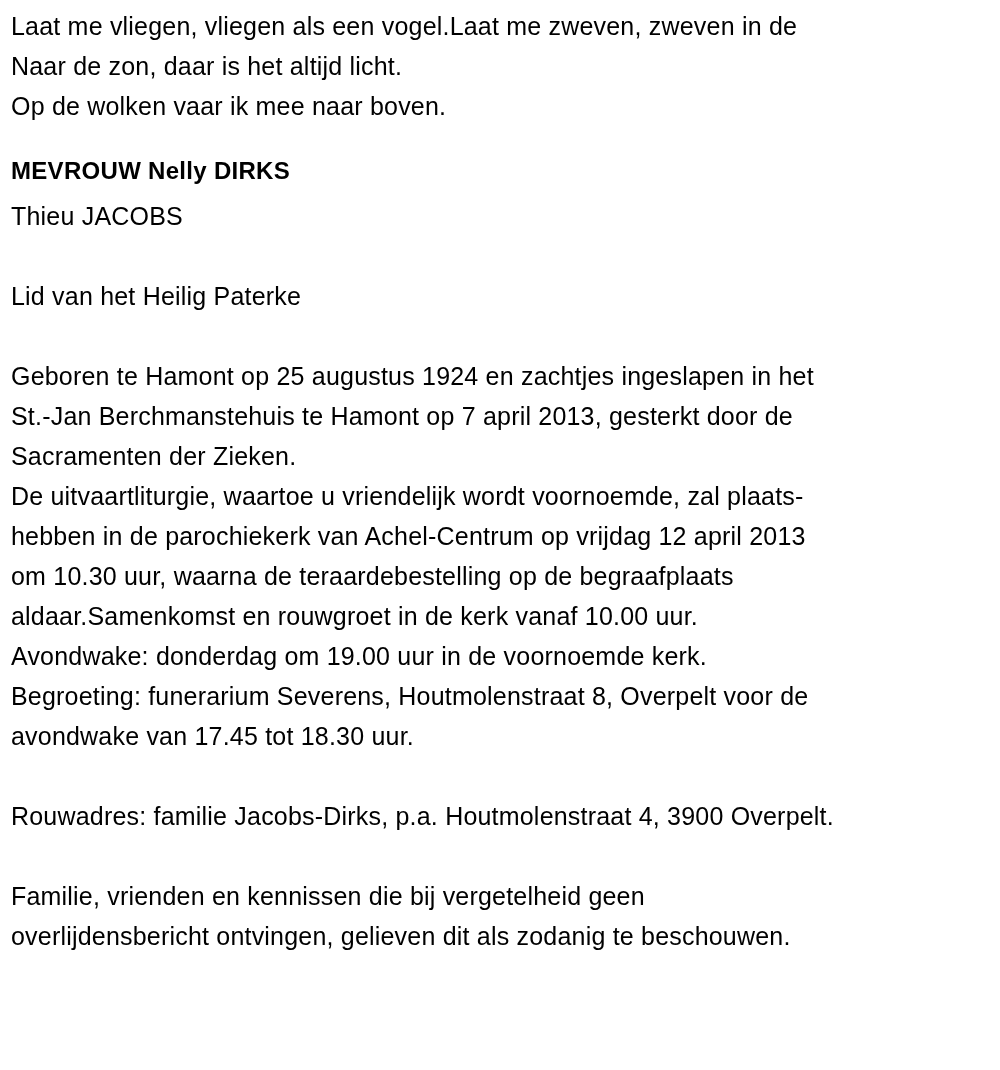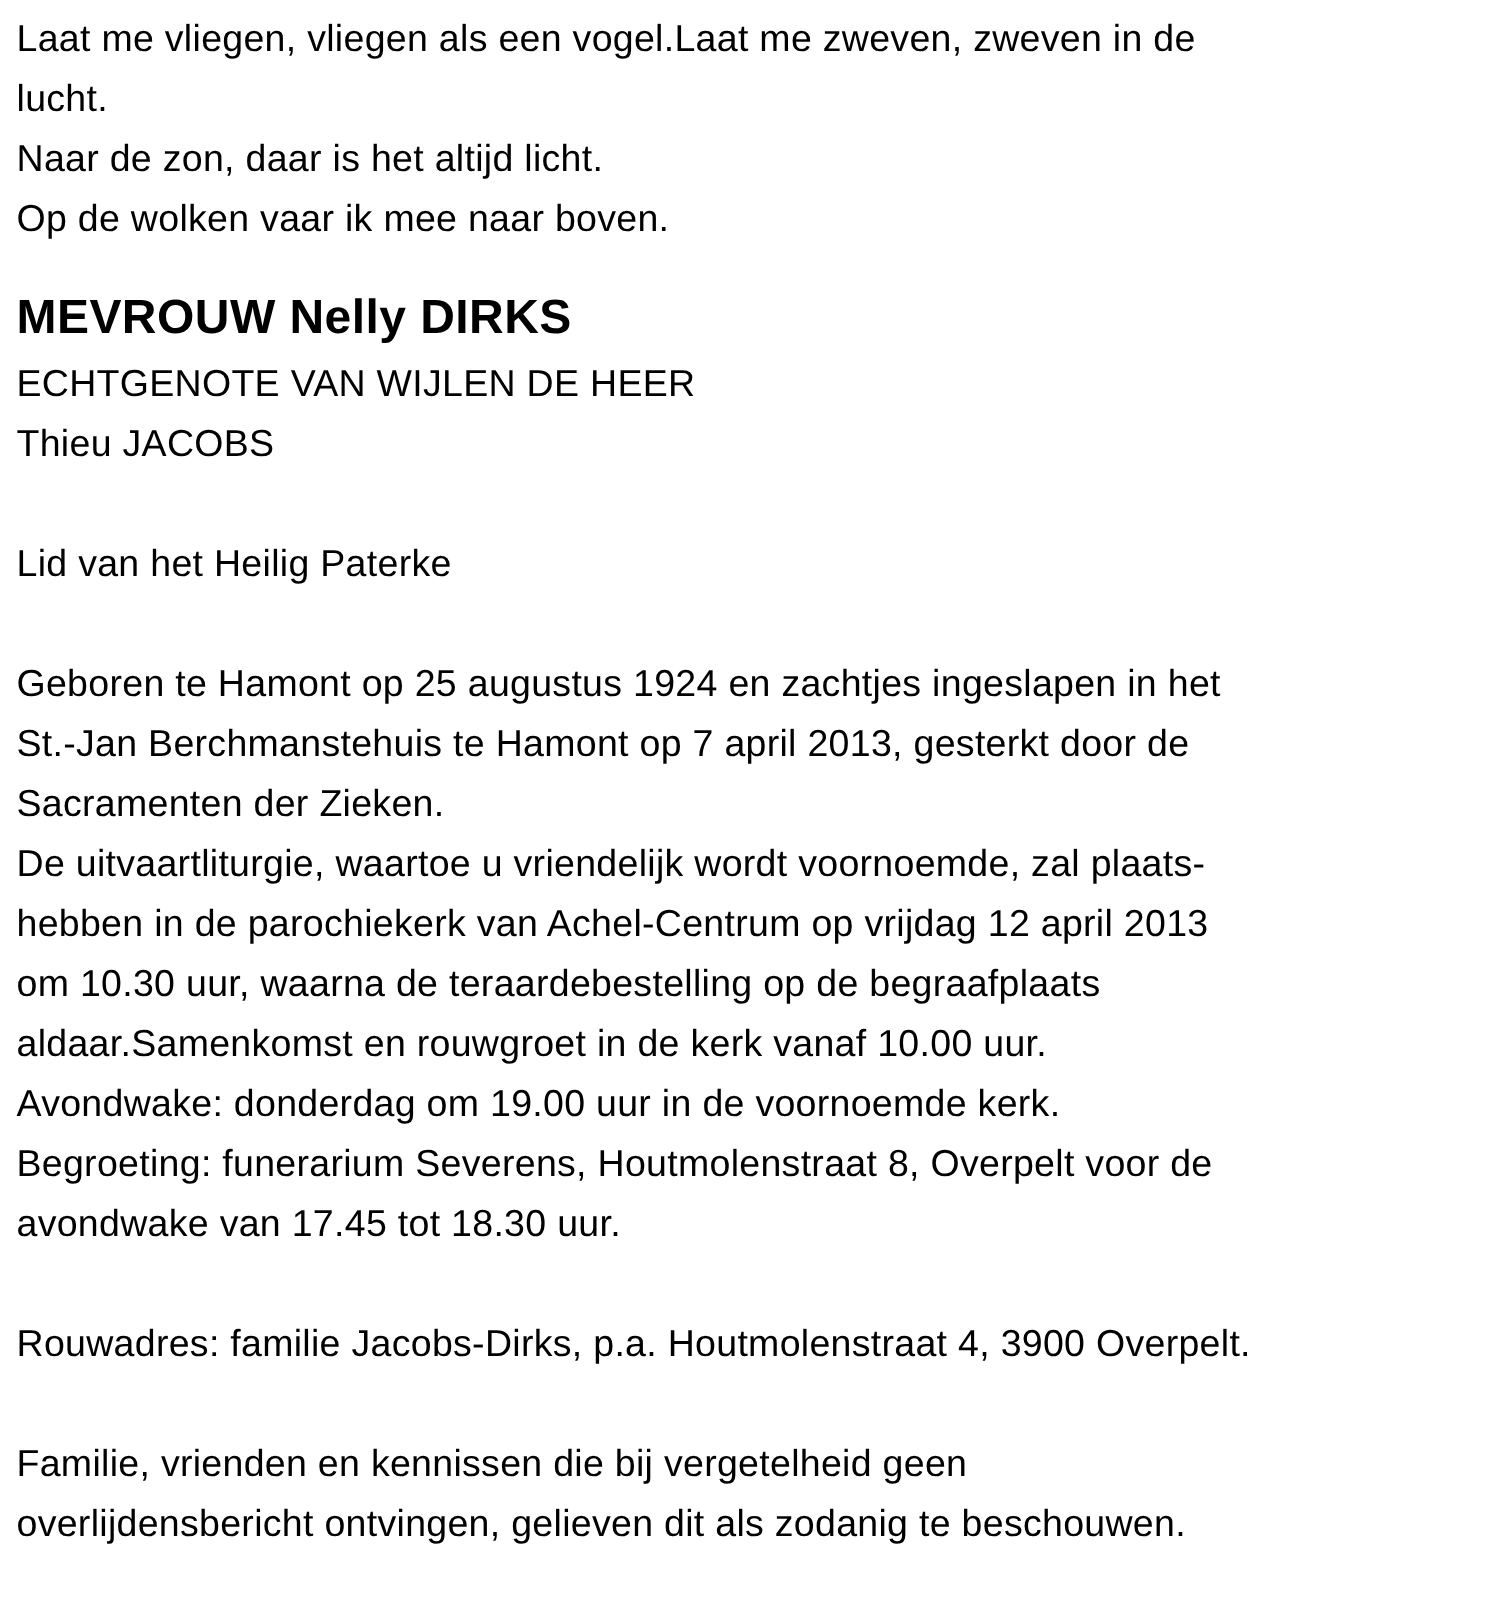--- a/index.html
+++ b/index.html
@@ -22,43 +22,41 @@
       font-size: 25px;
       line-height: 40px;
       height: 40px;
       white-space: nowrap;
       letter-spacing: 0.2px;
     }
     .blank {
       height: 40px;
     }
     .title {
-      font-size: 32px;
+      font-size: 24px;
       font-weight: bold;
       line-height: 50px;
       height: 50px;
       margin-top: 20px;
       white-space: nowrap;
       letter-spacing: 0.3px;
     }
   </style>
 </head>
 <body>
 
 <div class="page">
 
   <div>
     <div class="line">Laat me vliegen, vliegen als een vogel.Laat me zweven, zweven in de</div>
-    <div class="line">lucht.</div>
     <div class="line">Naar de zon, daar is het altijd licht.</div>
     <div class="line">Op de wolken vaar ik mee naar boven.</div>
   </div>
 
   <div class="title">MEVROUW Nelly DIRKS</div>
-  <div class="line">ECHTGENOTE VAN WIJLEN DE HEER</div>
   <div class="line">Thieu JACOBS</div>
 
   <div class="blank"></div>
   <div class="line">Lid van het Heilig Paterke</div>
 
   <div class="blank"></div>
   <div>
     <div class="line">Geboren te Hamont op 25 augustus 1924 en zachtjes ingeslapen in het</div>
     <div class="line">St.-Jan Berchmanstehuis te Hamont op 7 april 2013, gesterkt door de</div>
     <div class="line">Sacramenten der Zieken.</div>

